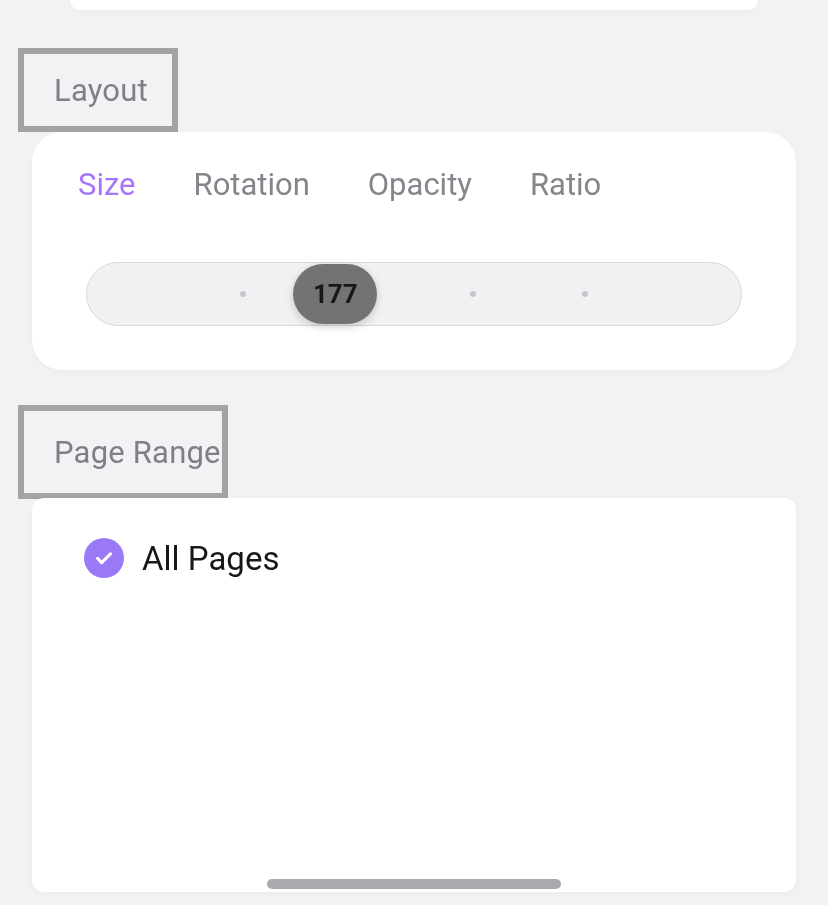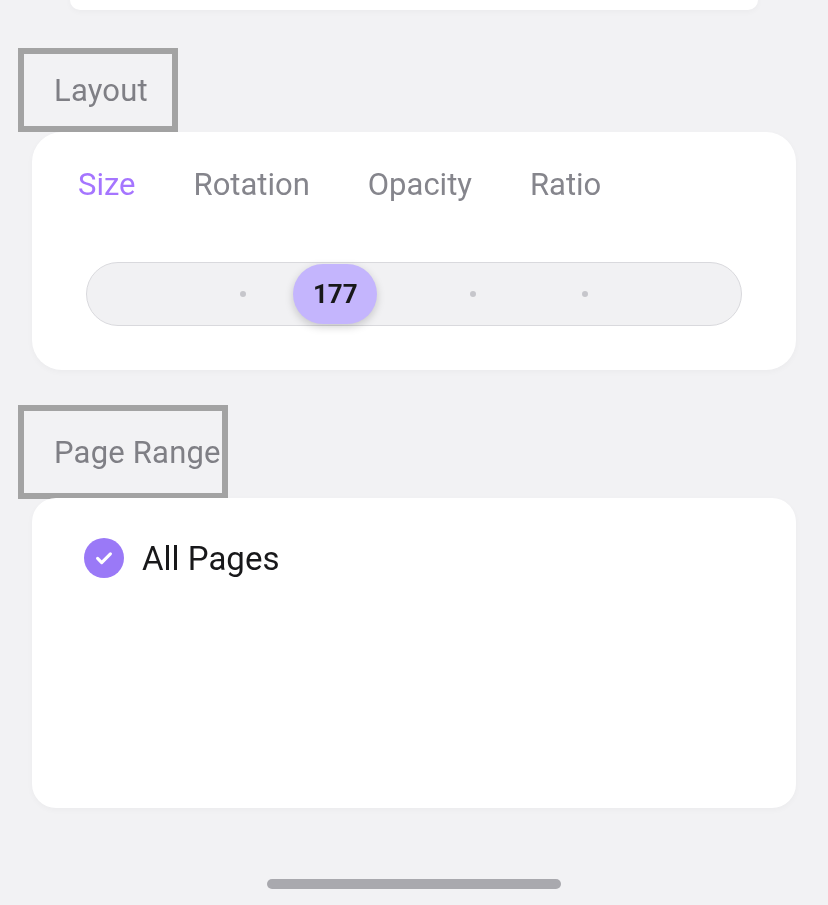--- a/index.html
+++ b/index.html
@@ -103,21 +103,21 @@
     background: #c6c6cb;
     border-radius: 50%;
   }
 
   .slider-thumb {
     position: absolute;
     top: 50%;
     transform: translate(-50%, -50%);
     width: 84px;
     height: 60px;
-    background: #c4b5fd;
+    background: #737373;
     border-radius: 30px;
     box-shadow: 0 3px 9px rgba(0,0,0,0.18);
     display: flex;
     align-items: center;
     justify-content: center;
     font-size: 26px;
     font-weight: 700;
     color: #18181a;
     cursor: grab;
   }
@@ -133,23 +133,23 @@
     align-items: center;
     padding-left: 30px;
     text-align: center;
   }
 
   .pagerange-card {
     position: absolute;
     left: 32px;
     top: 498px;
     width: 764px;
-    height: 310px;
-    background: #ffffff;
-    border-radius: 24px;
+    height: 394px;
+    background: #ffffff;
+    border-radius: 12px;
     box-shadow: 0 2px 6px rgba(0,0,0,0.03);
   }
 
   .radio-row {
     position: relative;
     display: flex;
     align-items: center;
     gap: 18px;
     padding-left: 52px;
     height: 92px;

